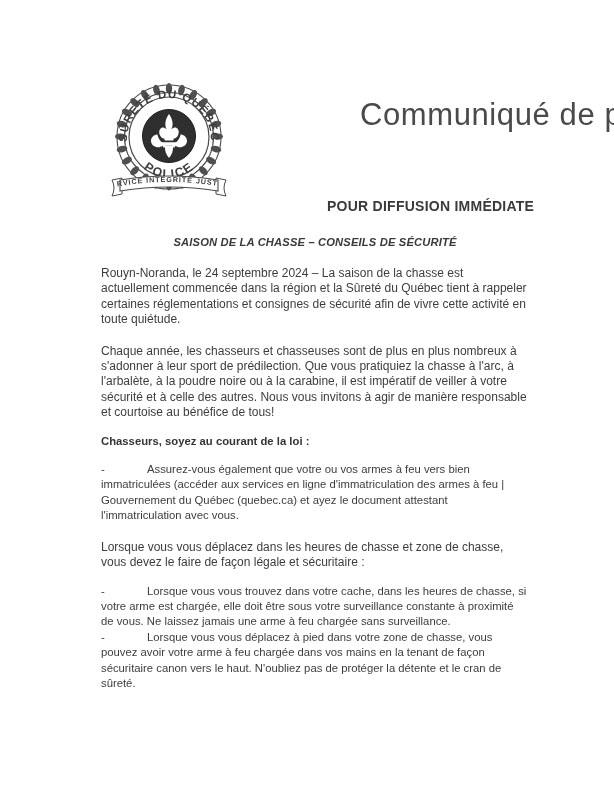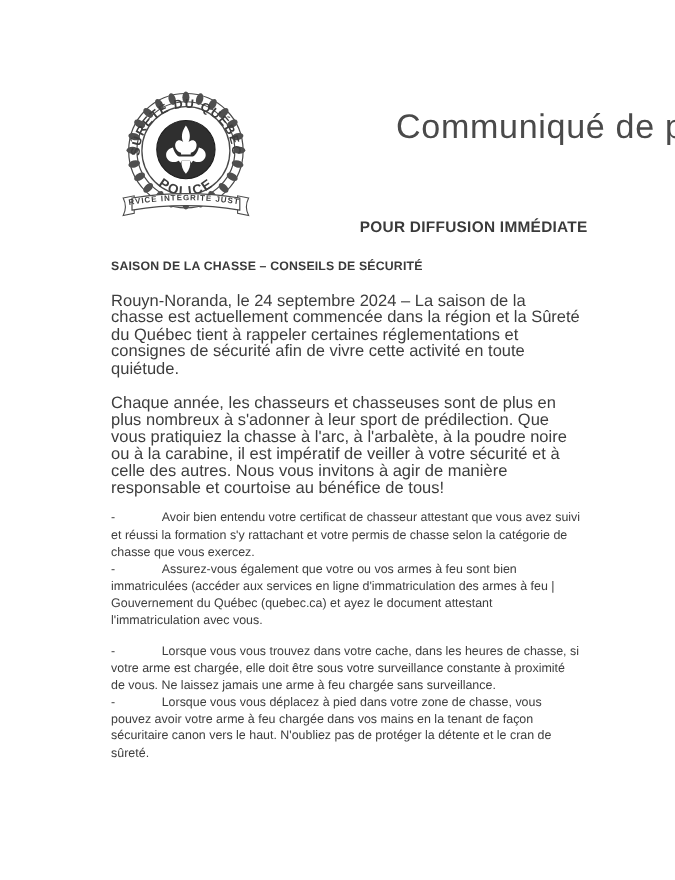--- a/index.html
+++ b/index.html
@@ -64,31 +64,32 @@
 
   
   .content {
     position: absolute;
     left: 101px;
     top: 236px;
     width: 428px;
   }
 
   .doc-title {
-    text-align: left;
+    text-align: center;
     font-size: 11.2px;
     font-weight: bold;
     letter-spacing: 0.15px;
     margin: 0 0 18px 0;
     color: #3a3a3a;
+    font-style: italic;
   }
 
   p.para {
     margin: 16px 0 13px 0;
-    font-size: 15px;
+    font-size: 12px;
     line-height: 15.4px;
     text-align: left;
     color: #3d3d3d;
   }
 
   .section-head {
     margin: 5px 0 13px 0;
     font-size: 11.3px;
     font-weight: bold;
     line-height: 15.4px;
@@ -216,31 +217,30 @@
   </div>
 
   <div class="content">
 
     <h1 class="doc-title">SAISON DE LA CHASSE – CONSEILS DE SÉCURITÉ</h1>
 
     <p class="para">Rouyn-Noranda, le 24 septembre 2024 – La saison de la chasse est actuellement commencée dans la région et la Sûreté du Québec tient à rappeler certaines réglementations et consignes de sécurité afin de vivre cette activité en toute quiétude.</p>
 
     <p class="para">Chaque année, les chasseurs et chasseuses sont de plus en plus nombreux à s'adonner à leur sport de prédilection. Que vous pratiquiez la chasse à l'arc, à l'arbalète, à la poudre noire ou à la carabine, il est impératif de veiller à votre sécurité et à celle des autres. Nous vous invitons à agir de manière responsable et courtoise au bénéfice de tous!</p>
 
+    <div class="section-head">Chasseurs, soyez au courant de la loi :</div>
 
     <div class="bullets">
       <p class="bullet">
-        <span class="dash">-</span><span>Avoir bien entendu votre certificat de chasseur attestant que vous avez suivi et réussi la formation s'y rattachant et votre permis de chasse selon la catégorie de chasse que vous exercez.</span>
-      </p>
-      <p class="bullet">
-        <span class="dash">-</span><span>Assurez-vous également que votre ou vos armes à feu sont bien immatriculées (accéder aux services en ligne d'immatriculation des armes à feu | Gouvernement du Québec (quebec.ca) et ayez le document attestant l'immatriculation avec vous.</span>
+        <span class="dash">-</span><span>Assurez-vous également que votre ou vos armes à feu vers bien immatriculées (accéder aux services en ligne d'immatriculation des armes à feu | Gouvernement du Québec (quebec.ca) et ayez le document attestant l'immatriculation avec vous.</span>
       </p>
     </div>
 
 
+    <p class="para">Lorsque vous vous déplacez dans les heures de chasse et zone de chasse, vous devez le faire de façon légale et sécuritaire :</p>
 
     <div class="bullets">
       <p class="bullet">
         <span class="dash">-</span><span>Lorsque vous vous trouvez dans votre cache, dans les heures de chasse, si votre arme est chargée, elle doit être sous votre surveillance constante à proximité de vous. Ne laissez jamais une arme à feu chargée sans surveillance.</span>
       </p>
       <p class="bullet">
         <span class="dash">-</span><span>Lorsque vous vous déplacez à pied dans votre zone de chasse, vous pouvez avoir votre arme à feu chargée dans vos mains en la tenant de façon sécuritaire canon vers le haut. N'oubliez pas de protéger la détente et le cran de sûreté.</span>
       </p>
     </div>
 

